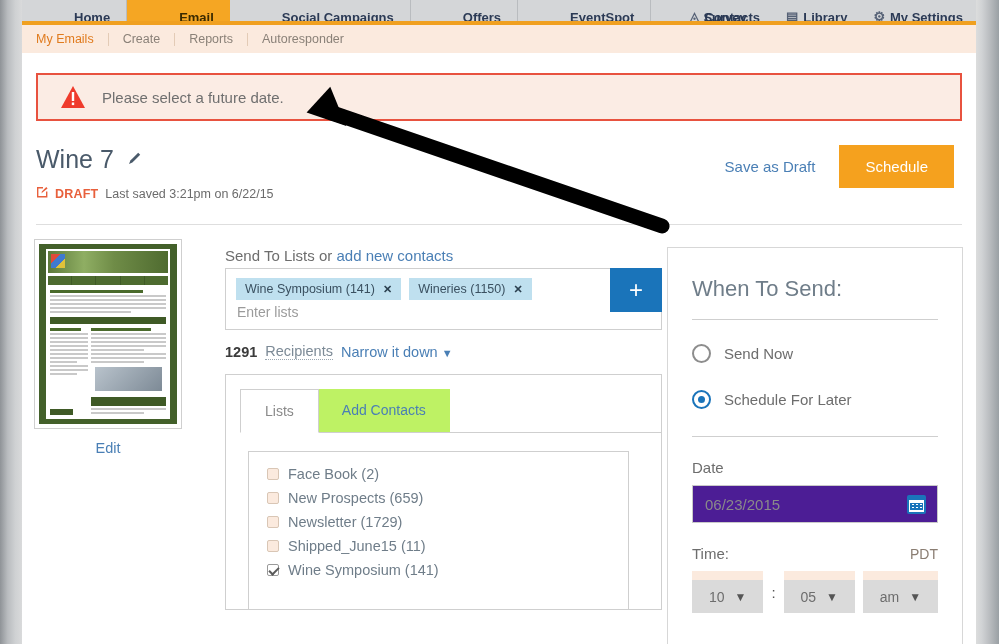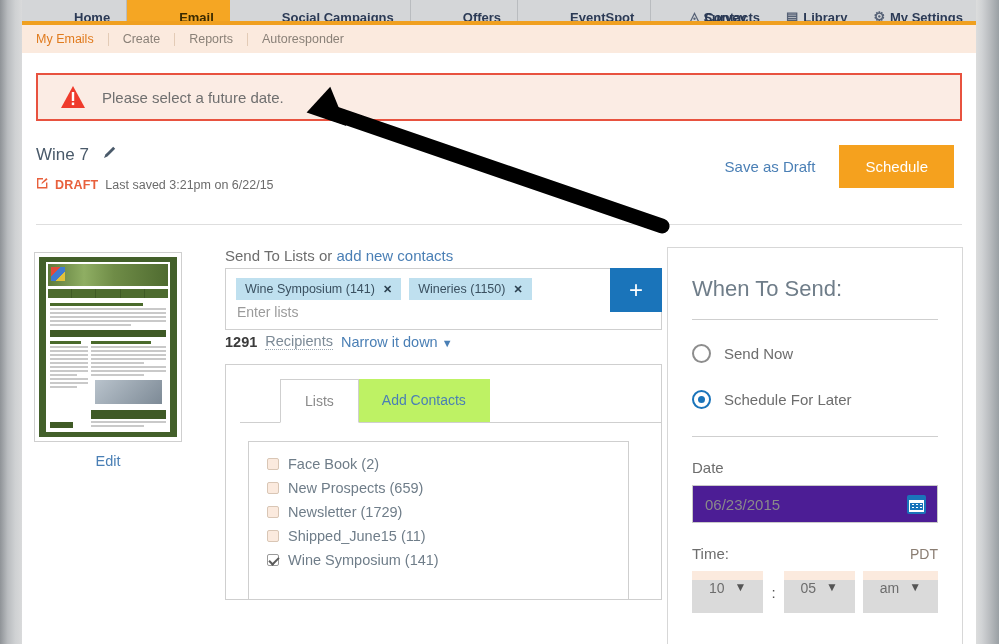--- a/index.html
+++ b/index.html
@@ -90,21 +90,21 @@
     background:#fbece4; border:2px solid #e8523f;
     display:flex; align-items:center; gap:16px; padding-left:22px;
   }
   .alert .warn-ico { width:26px; height:24px; position:relative; flex:0 0 auto; }
   .alert .warn-txt { font-size:15px; color:#6f6f6f; }
 
   .title-row {
     position:absolute; left:14px; top:92px; width:926px; height:62px;
   }
   .camp-name {
-    font-size:17px; color:#4a5a6a; display:flex; gap:14px;
+    font-size:25px; color:#4a5a6a; display:flex; align-items:center; gap:14px;
   }
   .camp-name .pencil { color:#4a5a6a; font-size:14px; }
   .status-row {
     margin-top:12px; display:flex; align-items:center; gap:7px; font-size:12.5px;
   }
   .status-row .draft-ico { color:#e8603c; font-size:12px; }
   .status-row .draft { color:#e8603c; font-weight:bold; letter-spacing:.2px; }
   .status-row .saved { color:#6b6b6b; }
 
   .actions { position:absolute; right:8px; top:0; display:flex; align-items:center; gap:24px; }
@@ -113,21 +113,21 @@
     background:#f5a11e; color:#fff; font-size:15px;
     padding:13px 26px; border:none; cursor:pointer;
     font-family:"Liberation Sans", sans-serif;
   }
 
   .divider {
     position:absolute; left:14px; top:171px; width:926px; height:1px; background:#dedede;
   }
 
   
-  .col-thumb { position:absolute; left:12px; top:199px; width:160px; }
+  .col-thumb { position:absolute; left:12px; top:186px; width:160px; }
   .thumb-box {
     width:148px; height:190px; border:1px solid #cfcfcf; background:#fff;
     padding:4px; overflow:hidden;
   }
   .thumb-inner { width:100%; height:100%; background:#43602a; padding:5px 7px; }
   .thumb-paper { width:100%; height:100%; background:#fff; display:flex; flex-direction:column; }
   .t-banner { height:22px; margin:2px; background:linear-gradient(90deg,#5d7a3a,#8fae63 30%,#6f8c47 55%,#4f6b30); position:relative; }
   .t-banner:after{content:"";position:absolute;left:3px;top:3px;width:14px;height:14px;background:linear-gradient(135deg,#e04a3a 0 33%, #3f7ad0 33% 66%, #e0c23a 66%);}
   .t-navbar { height:9px; margin:1px 2px; background:#3f5a26; display:flex; gap:1px; }
   .t-navbar i { flex:1; background:#4d6b2f; }
@@ -156,35 +156,35 @@
     background:#bfe0ef; color:#3a5060; font-size:12.5px;
     padding:4px 9px; display:flex; align-items:center; gap:8px;
   }
   .chip .x { color:#2c4150; font-weight:bold; font-size:11px; cursor:pointer; }
   .enter-lists { padding:4px 11px; font-size:14px; color:#9b9b9b; }
   .plus-btn {
     position:absolute; right:-1px; top:-1px; width:52px; height:44px;
     background:#1a74ba; color:#fff; display:flex; align-items:center; justify-content:center;
     font-size:24px; line-height:1; cursor:pointer;
   }
-  .recip-row { margin-top:3px; display:flex; align-items:center; gap:8px; font-size:14.5px; }
+  .recip-row { margin-top:13px; display:flex; align-items:center; gap:8px; font-size:14.5px; }
   .recip-count { font-weight:bold; color:#3b3b3b; }
   .recip-word { color:#7c8a96; border-bottom:1px dotted #9aa6b0;text-align:center; }
   .narrow { color:#4a7fb5; cursor:pointer; }
   .narrow .caret { font-size:11px; margin-left:4px; }
 
   .tabs-panel {
     margin-top:14px; border:1px solid #cfcfcf; width:437px; height:236px; background:#fff;
     position:relative; overflow:hidden;
   }
   .tabs-row { display:flex; padding:14px 14px 0 14px; position:relative; }
   .tab {
     font-size:14px; padding:13px 24px; cursor:pointer; position:relative;
   }
-  .tab.active { color:#8a8a8a; background:#fff; border:1px solid #cfcfcf; border-bottom:1px solid #fff; z-index:2;margin-left:40px; }
+  .tab.active { color:#8a8a8a; background:#fff; border:1px solid #cfcfcf; border-bottom:1px solid #fff; z-index:2; }
   .tab.inactive { color:#4a7fb5; background:#bef264; margin-left:-1px; }
   .tabs-underline { position:absolute; left:14px; right:0; bottom:0; height:1px; background:#cfcfcf; }
   .tab-body { padding:18px 14px 0 22px; }
   .listbox { border:1px solid #cfcfcf; border-bottom:none; width:381px; height:160px; padding:14px 0 0 18px; }
   .litem { display:flex; align-items:center; gap:9px; margin-bottom:8px; font-size:14.5px; color:#6f7d89; }
   .cb { width:12px; height:12px; border:1px solid #d9c6b5; background:#fbeade; display:inline-block; position:relative; flex:0 0 auto; border-radius:2px;}
   .cb.checked { background:#fff; border-color:#9a9a9a; }
   .cb.checked:after {
     content:""; position:absolute; left:3px; top:0px; width:4px; height:8px;
     border:solid #5a5a5a; border-width:0 2px 2px 0; transform:rotate(45deg);
@@ -214,21 +214,21 @@
   .cal-ico:before{content:"";position:absolute;left:2px;top:5px;right:2px;bottom:2px;background:#fff;}
   .cal-ico:after{content:"";position:absolute;left:3px;top:8px;right:3px;bottom:4px;
     background-image:repeating-linear-gradient(90deg,#1a74ba 0 2px,transparent 2px 4px),
                      repeating-linear-gradient(0deg,#1a74ba 0 2px,transparent 2px 3px);}
   .time-head { display:flex; justify-content:space-between; align-items:center; margin:22px 0 9px 0; }
   .time-head .tl { font-size:15px; color:#6d6d6d; }
   .time-head .tz { font-size:14px; color:#8a7d72; }
   .time-row { display:flex; align-items:center; gap:8px; }
   .sel-box {
     background:#dadada; border-top:9px solid #fbeade; height:42px; width:77px;
-    display:flex; justify-content:center; gap:10px;
+    display:flex; align-items:center; justify-content:center; gap:10px;
     font-size:14px; color:#6d6d6d; cursor:pointer;
   }
   .sel-box.ampm { width:81px; }
   .sel-box .cv { font-size:12px; color:#555; }
   .colon { color:#555; font-size:15px; }
 
   
   .arrow-layer { position:absolute; left:0; top:0; width:999px; height:644px; z-index:60; pointer-events:none; }
 </style>
 </head>

